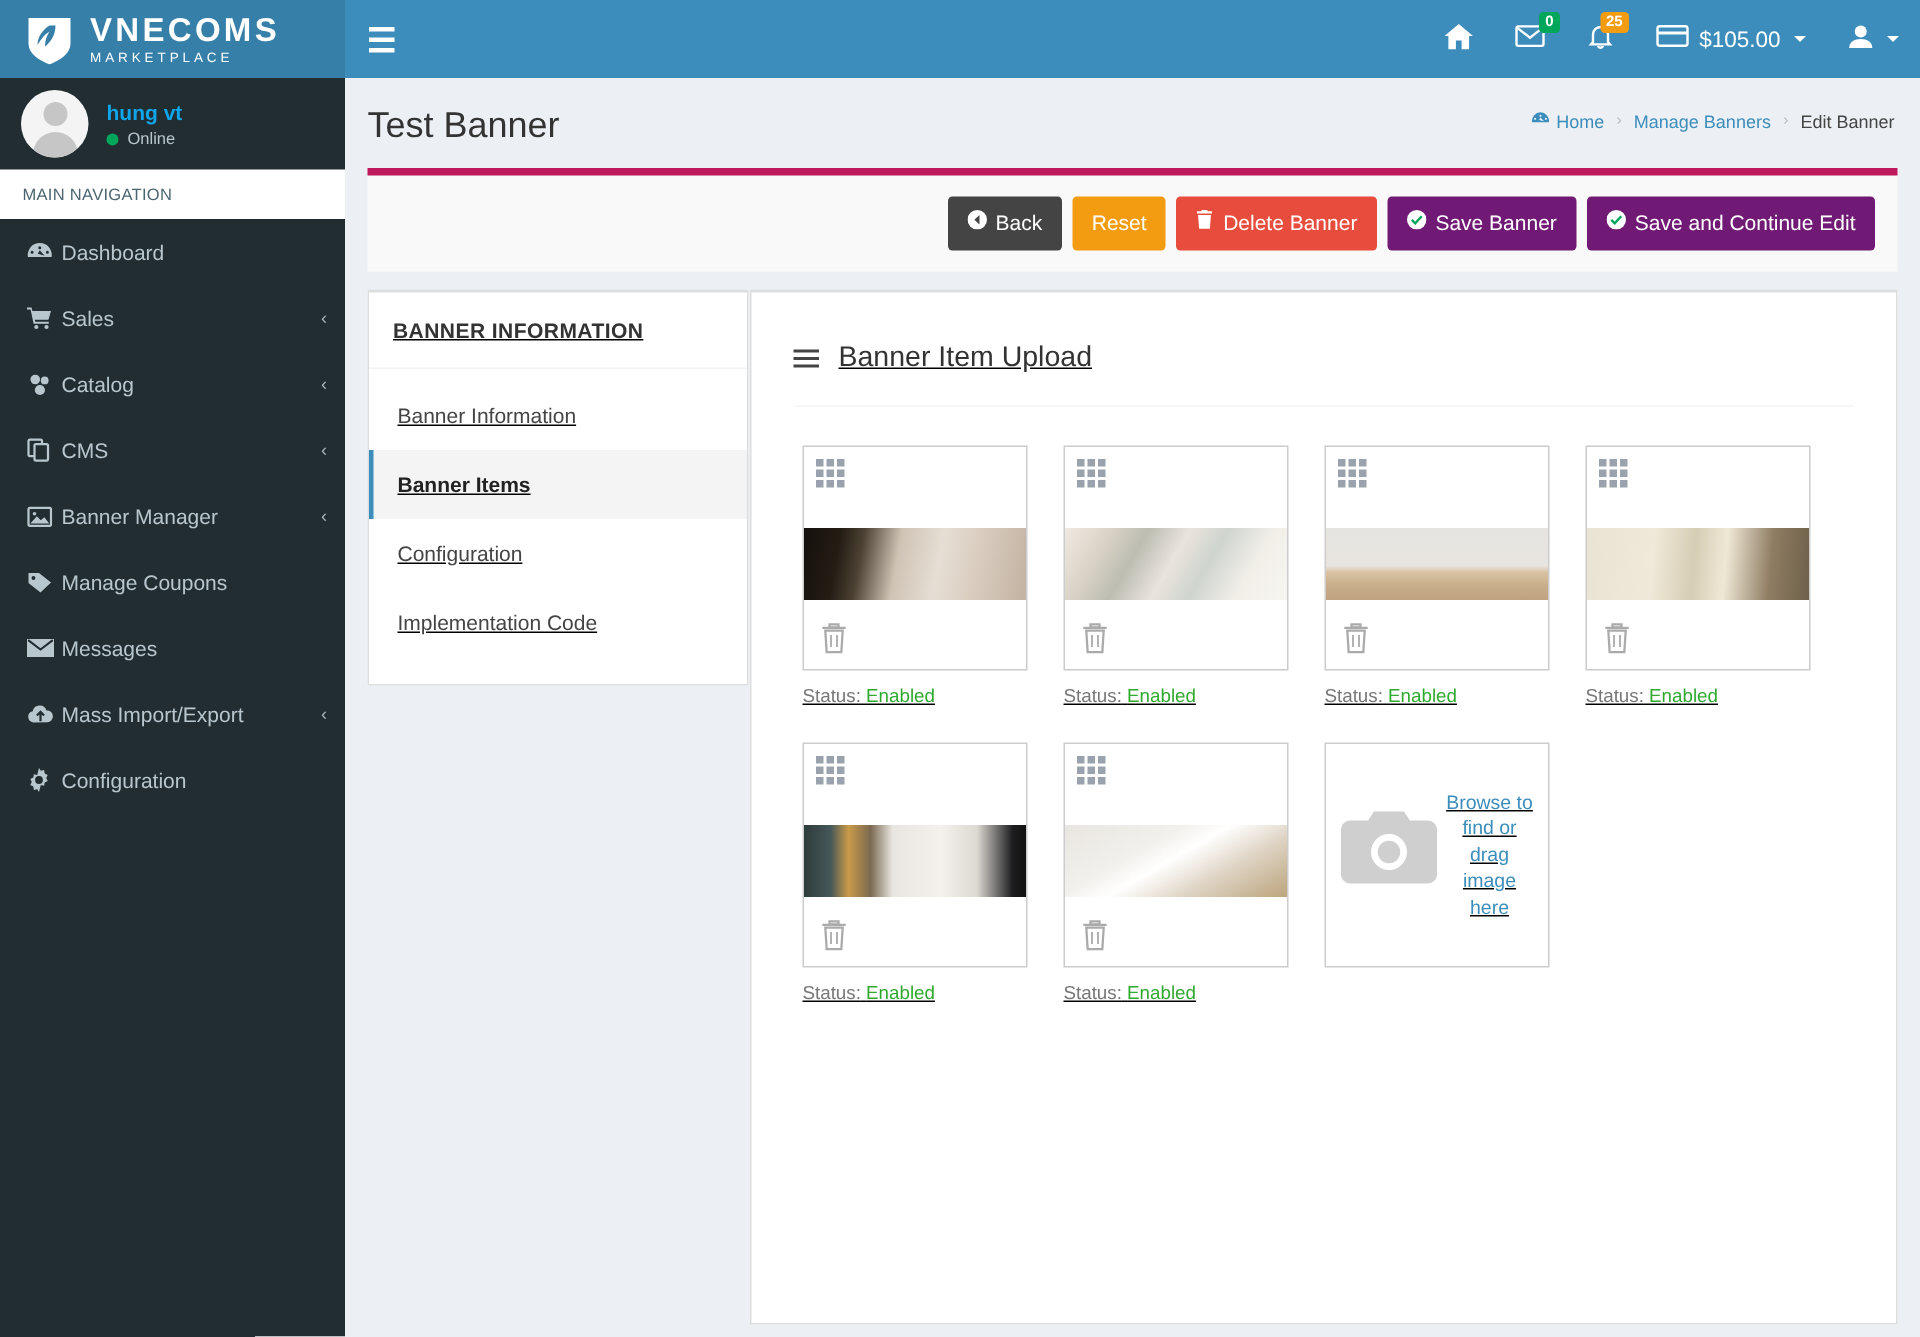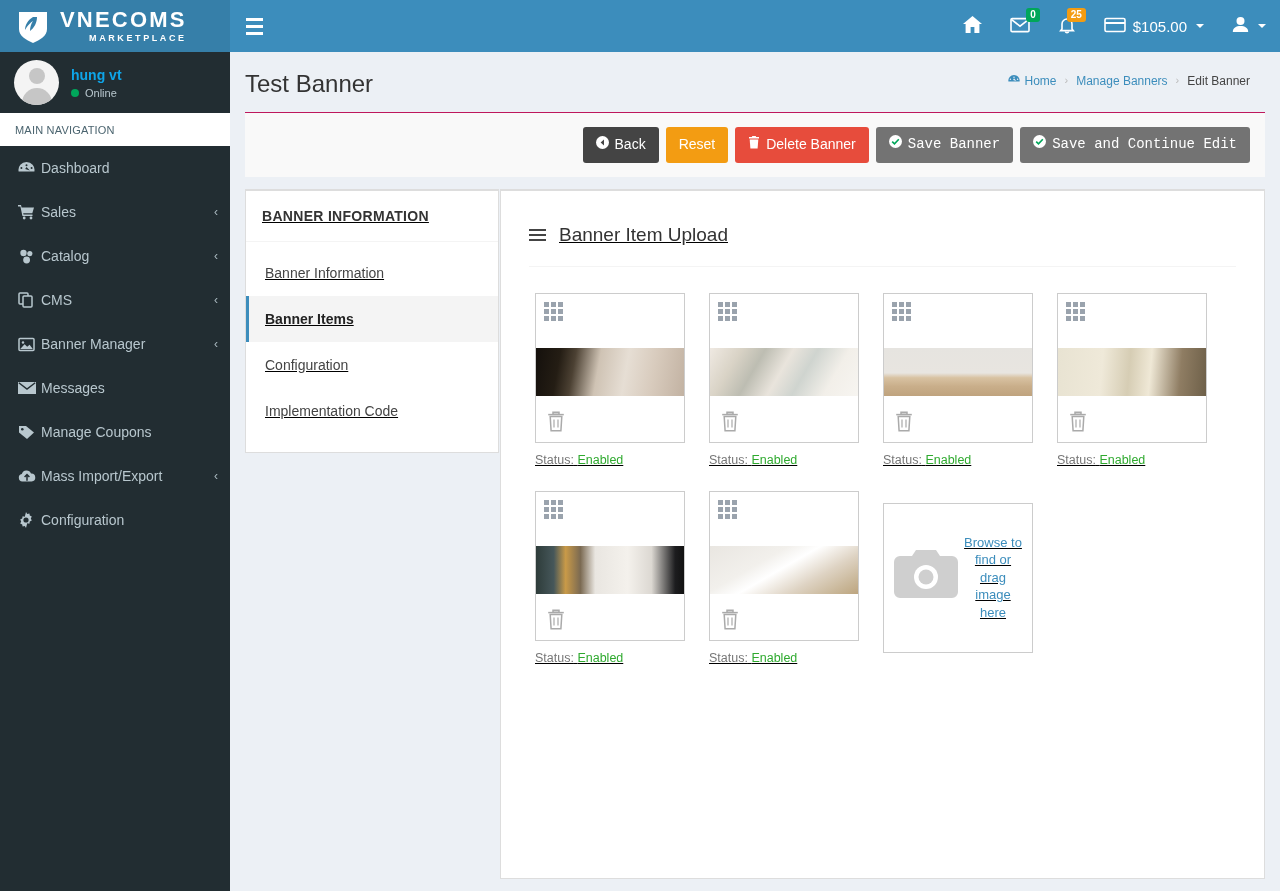--- a/index.html
+++ b/index.html
@@ -15,22 +15,22 @@
   .logo-box {
     position: absolute; left: 0; top: 0; width: 230px; height: 52px;
     background: #367fa9; display: flex; align-items: center; padding-left: 16px; gap: 10px;
   }
   .logo-mark { width: 34px; height: 34px; flex: 0 0 34px; }
   .logo-text { display: flex; flex-direction: column; line-height: 1; }
   .logo-main {
     color: #fff; font-size: 22px; font-weight: bold; letter-spacing: 2.2px;
   }
   .logo-sub {
-    color: #fff; font-size: 9px; font-weight: bold; letter-spacing: 2.6px;
-    margin-top: 3px; text-align: right;
+    color: #fff; font-size: 9px; font-weight: normal; letter-spacing: 2.6px;
+    margin-top: 3px; text-align: left;
   }
 
   .topbar {
     position: absolute; left: 230px; top: 0; right: 0; height: 52px;
     background: #3c8dbc; display: flex; align-items: center;
   }
   .hamburger {
     width: 48px; height: 52px; display: flex; flex-direction: column;
     align-items: center; justify-content: center; gap: 4px; cursor: pointer;
   }
@@ -102,41 +102,41 @@
   .content-wrap {
     position: absolute; left: 230px; top: 52px; right: 0; bottom: 0;
     background: #ecf0f5; overflow: hidden;
   }
   .content-header {
     padding: 16px 15px 13px 15px; display: flex; align-items: center;
     position: relative; height: 60px;
   }
   .page-title { font-size: 24px; color: #333; font-weight: normal; }
   .breadcrumb {
-    position: absolute; right: 30px; top: 22px;
+    position: absolute; right: 17px; top: 22px;
     display: flex; align-items: flex-start; gap: 8px; font-size: 12px;
   }
   .bc-link { color: #3c8dbc; cursor: pointer; display: flex; align-items: center; gap: 5px; }
   .bc-sep { color: #bbb; font-size: 11px; }
   .bc-current { color: #444; }
 
   .toolbar-box {
-    margin: 0 15px; background: #f9f9f9; border-top: 1px solid #be185d;
+    margin: 0 15px; background: #f9f9f9; border-top: 5px solid #be185d;
     padding: 14px 15px; display: flex; justify-content: flex-end; gap: 7px;
   }
   .btn {
     border: none; border-radius: 3px; color: #fff; font-size: 14px;
     padding: 8px 13px; cursor: pointer; display: inline-flex;
     align-items: center; gap: 6px; font-family: "Liberation Sans", sans-serif;
     line-height: 1.4;
   }
   .btn-dark { background: #444; }
   .btn-orange { background: #f39c12; }
   .btn-red { background: #e74c3c; }
-  .btn-green { background: #737373; font-family: Liberation Mono, monospace; }
+  .btn-green { background: #701a75; }
 
   .main-row {
     display: flex; gap: 1px; padding: 12px 15px 0 15px; align-items: flex-start; text-decoration: underline;
   }
 
   
   .tab-card {
     width: 254px; flex: 0 0 254px; background: #fff; border: 1px solid #ddd;
     border-top: 2px solid #ddd;
   }
@@ -162,21 +162,20 @@
     display: flex; align-items: center; gap: 13px;
     margin: 0 28px; padding: 33px 0 20px 0; border-bottom: 1px solid #f4f4f4;
   }
   .panel-head-title { font-size: 19px; color: #333; }
   .bars-icon { display: flex; flex-direction: column; gap: 3px; }
   .bars-icon span { display: block; width: 17px; height: 2px; background: #444; }
 
   .items-grid {
     display: flex; flex-wrap: wrap; gap: 24px 24px;
     padding: 26px 16px 0 34px;
-    align-items: center;
   }
   .item-cell { width: 150px; }
   .item-card {
     width: 150px; height: 150px; border: 1px solid #ccc; background: #fff;
     position: relative; overflow: hidden;
   }
   .drag-handle {
     position: absolute; left: 8px; top: 8px;
     display: grid; grid-template-columns: repeat(3, 5px);
     grid-template-rows: repeat(3, 5px); gap: 2px; cursor: move;
@@ -350,37 +349,37 @@
             <circle cx="5" cy="5.5" r="1.2" fill="#b8c7ce" stroke="none"></circle>
             <path d="M2.2 12 6.6 7.2l2.6 2.6 2.4-2 3.2 4.2z" fill="#b8c7ce" stroke="none"></path>
           </svg>
       </span>
       <span class="nav-label">Banner Manager</span>
       <span class="nav-arrow">‹</span>
     </div>
 
     <div class="nav-item">
       <span class="nav-ico">
+        <svg width="17" height="15" viewBox="0 0 17 15" fill="#b8c7ce">
+            <path d="M1 1h7l8 6.4-7 6.6L1 7.6z"></path>
+            <circle cx="4.3" cy="4.3" r="1.3" fill="#222d32"></circle>
+          </svg>
+      </span>
+      <span class="nav-label">Manage Coupons</span>
+      <span class="nav-arrow"></span>
+    </div>
+
+    <div class="nav-item">
+      <span class="nav-ico">
         <svg width="18" height="14" viewBox="0 0 18 14" fill="#b8c7ce">
             <path d="M0 1h18v12H0z"></path>
             <path d="M.8 1.8 9 8l8.2-6.2" stroke="#222d32" stroke-width="1.4" fill="none"></path>
           </svg>
       </span>
       <span class="nav-label">Messages</span>
-      <span class="nav-arrow"></span>
-    </div>
-
-    <div class="nav-item">
-      <span class="nav-ico">
-        <svg width="17" height="15" viewBox="0 0 17 15" fill="#b8c7ce">
-            <path d="M1 1h7l8 6.4-7 6.6L1 7.6z"></path>
-            <circle cx="4.3" cy="4.3" r="1.3" fill="#222d32"></circle>
-          </svg>
-      </span>
-      <span class="nav-label">Manage Coupons</span>
       <span class="nav-arrow"></span>
     </div>
 
     <div class="nav-item">
       <span class="nav-ico">
         <svg width="18" height="14" viewBox="0 0 18 14" fill="#b8c7ce">
             <path d="M4.3 12.6a3.8 3.8 0 0 1-.5-7.5A4.8 4.8 0 0 1 13 4.6a3.6 3.6 0 0 1 .6 7.9z"></path>
             <path d="M9 11.8V5.6M6.6 8 9 5.5 11.4 8" stroke="#222d32" stroke-width="1.5" fill="none"></path>
           </svg>
       </span>

